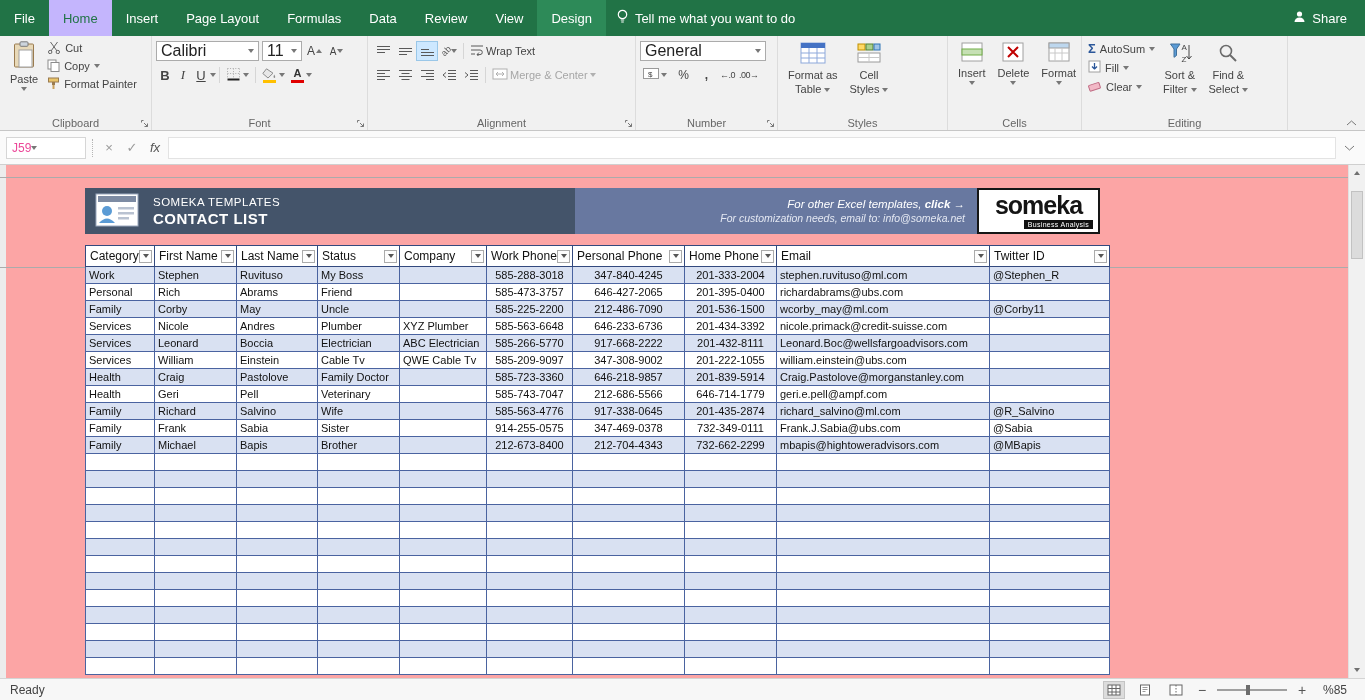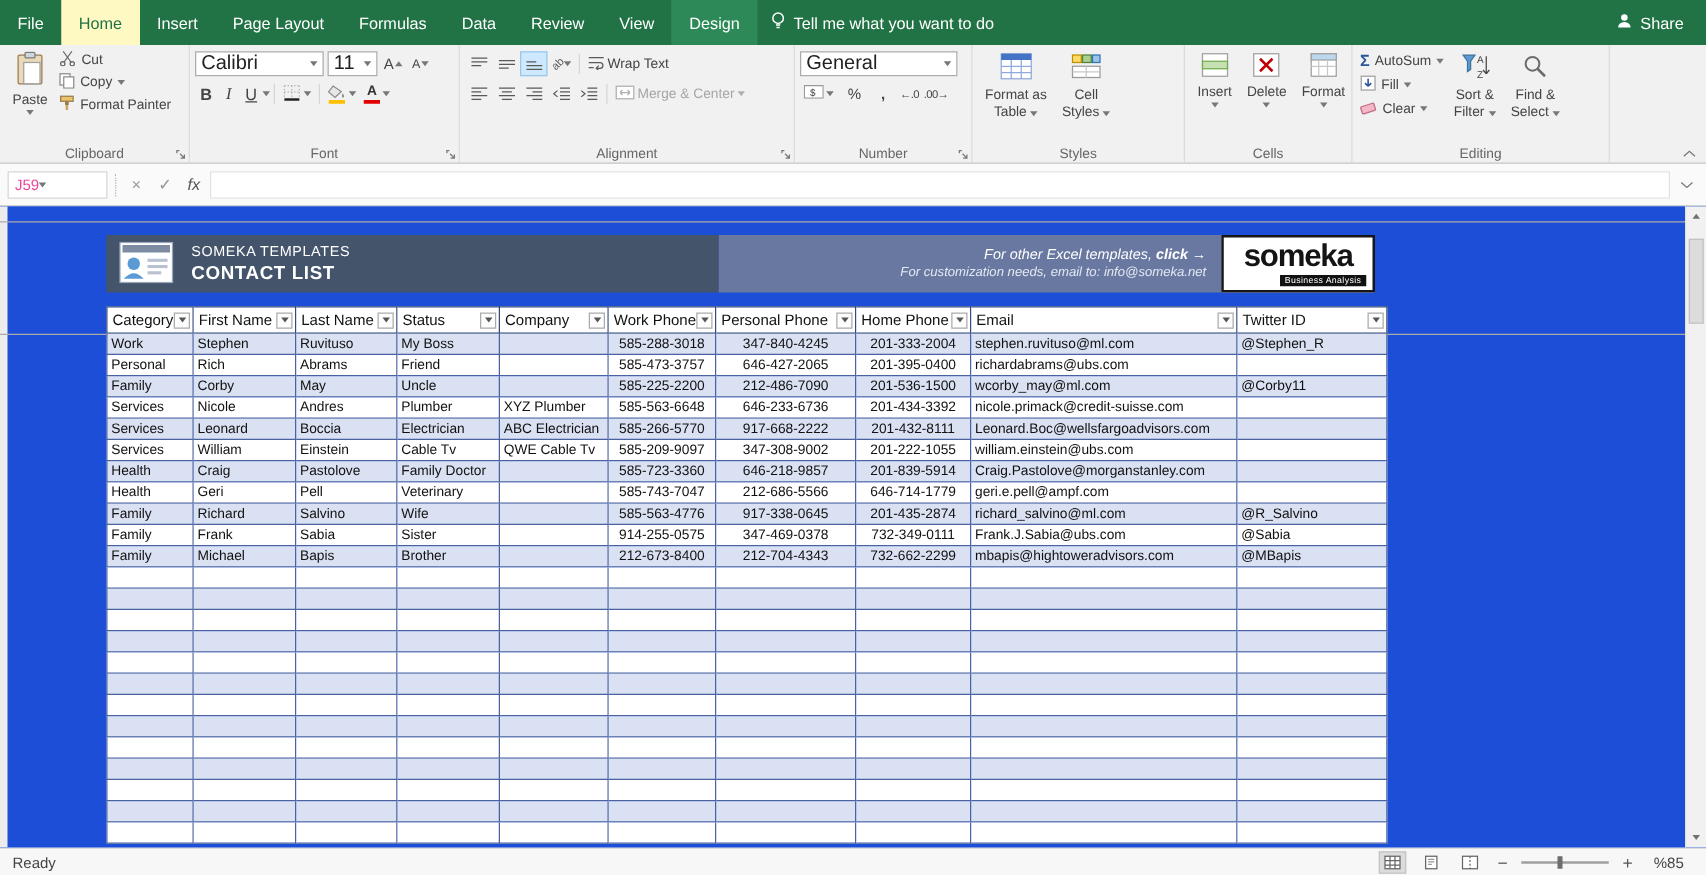--- a/index.html
+++ b/index.html
@@ -2,21 +2,21 @@
 <html><head>
 <meta charset="utf-8">
 <style>
   *{box-sizing:border-box;margin:0;padding:0}
   html,body{width:1365px;height:700px;overflow:hidden}
   body{font-family:"Liberation Sans","DejaVu Sans",sans-serif;font-size:12px;color:#333;background:#fff}
 
   
   .tabbar{height:36px;background:#217346;display:flex;align-items:stretch;color:#fff}
   .tab{padding:0 14px;display:flex;align-items:center;font-size:13px;white-space:nowrap;cursor:default}
-  .tab.active{background:#fef9c3;color:#217346}
+  .tab.active{background:#c4b5fd;color:#217346}
   .tab.design{background:#2d8a58}
   .tellme{display:flex;align-items:center;gap:6px;margin-left:10px;font-size:13px}
   .share{margin-left:auto;display:flex;align-items:center;gap:6px;padding:0 18px;font-size:13px}
 
   
   .ribbon{height:95px;background:#f1f1f1;border-bottom:1px solid #c6c6c6;display:flex;position:relative}
   .rgroup{position:relative;border-right:1px solid #dcdcdc;padding:3px 4px 16px;flex:none}
   .rg-body{display:flex;align-items:flex-start;height:72px}
   .rg-footer{position:absolute;bottom:1px;left:0;right:0;text-align:center;font-size:11px;color:#666}
   .launcher{position:absolute;right:2px;bottom:2px;line-height:0}
@@ -49,21 +49,21 @@
   
   .fbar{height:34px;background:#fafafa;border-bottom:1px solid #cfcfcf;display:flex;align-items:center;padding:4px 6px;gap:3px}
   .namebox{width:80px;height:22px;background:#fff;border:1px solid #d6d6d6;display:flex;align-items:center;justify-content:flex-start;padding:0 5px;font-size:12px;color:#ec4899}
   .fb-sep{width:1px;height:18px;border-left:1px dotted #b5b5b5;margin:0 3px}
   .fb-ico{width:20px;text-align:center;color:#9a9a9a;font-size:13px}
   .fb-fx{font-family:Liberation Sans, sans-serif;font-style:italic;color:#555;font-size:13px}
   .fb-input{flex:1;height:22px;background:#fff;border:1px solid #e3e3e3}
   .fb-expand{width:20px;display:flex;justify-content:center}
 
   
-  .sheet{position:relative;height:513px;background:#1d4ed8;overflow:hidden}
+  .sheet{position:relative;height:513px;background:#fca5a5;overflow:hidden}
   .edge-strip{position:absolute;left:0;top:0;bottom:0;width:6px;background:#ececec}
   .freeze{position:absolute;left:0;right:17px;height:1px;background:#ababab}
   .tablewrap{position:absolute;left:85px;top:23px;width:1025px;height:490px}
 
   .banner{display:flex;height:46px;width:1015px}
   .banner-left{width:490px;background:#44546A;color:#fff;display:flex;align-items:center;gap:14px;padding-left:10px}
   .banner-brand{font-size:11.5px;letter-spacing:0.5px}
   .banner-title{font-size:15px;font-weight:bold;letter-spacing:0.5px;margin-top:2px}
   .banner-mid{flex:1;background:#6878A0;color:#fff;display:flex;flex-direction:column;justify-content:center;align-items:flex-end;padding-right:12px;font-style:italic}
   .promo1{font-size:11.5px}

